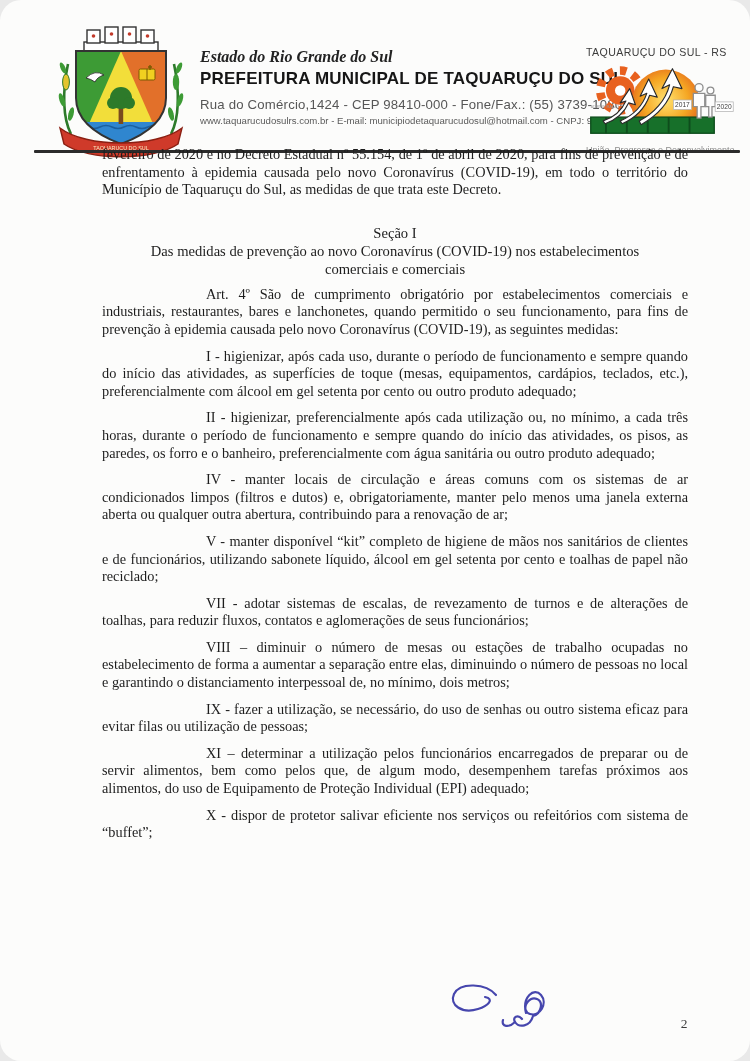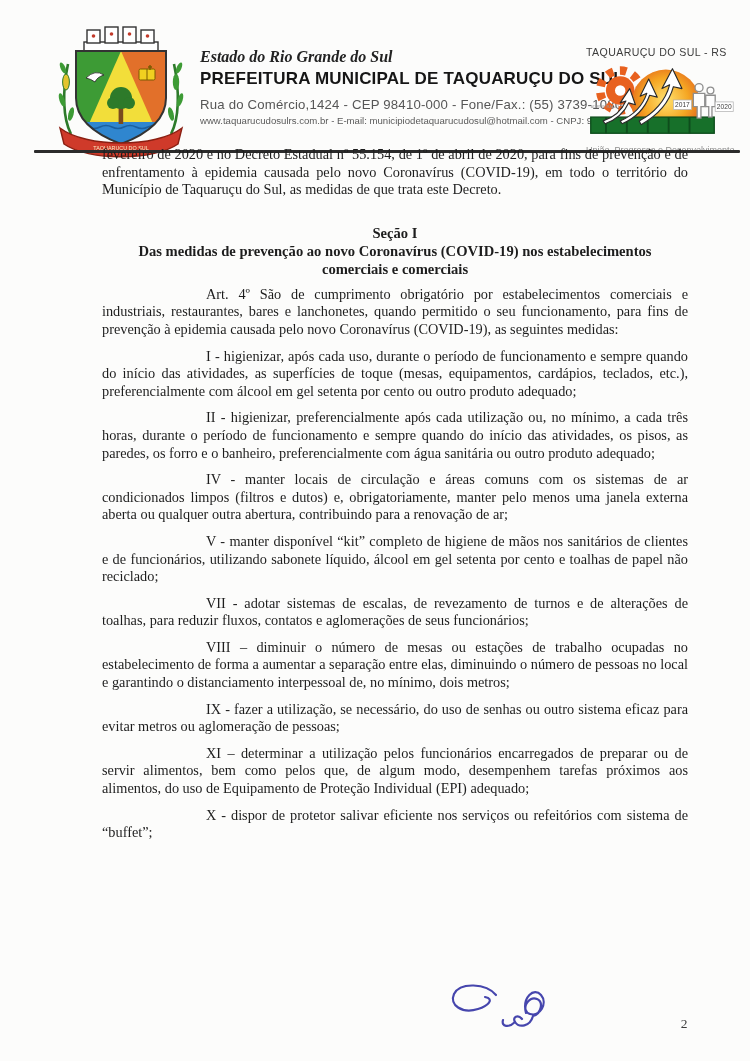--- a/index.html
+++ b/index.html
@@ -4,20 +4,21 @@
 <style>
   html,body{margin:0;padding:0;background:#e9e9e9;}
   .page{
     position:relative;
     width:750px;height:1061px;
     margin:0 auto;
     background:#fcfcfb;
     overflow:hidden;
     font-family:"Liberation Serif", serif;
     color:#1d1d1d;
+    border-radius:21px;
   }
   
   .crest{position:absolute;left:54px;top:24px;width:134px;height:138px;}
   .header-text{position:absolute;left:200px;top:48px;width:400px;}
   .state-line{
     font-family:"Liberation Serif", serif;
     font-style:italic;font-weight:bold;
     font-size:16px;color:#222;margin-bottom:3px;
   }
   .muni-title{
@@ -45,21 +46,21 @@
     background:#2b2b2b;border-radius:1px;
   }
   
   .body-text{
     position:absolute;left:102px;top:146px;width:586px;
     font-size:14.3px;line-height:17.6px;text-align:justify;
   }
   .body-text p{margin:0 0 9px;text-indent:104px;}
   .body-text p.intro{text-indent:0;}
   .section-heading{
-    margin:25px 0 8px;text-align:center;font-weight:bold;font-size:14.6px;
+    margin:25px 0 8px;text-align:center;font-weight:normal;font-size:14.6px;
   }
   .section-heading div{line-height:18px;}
   
   .signature{position:absolute;left:438px;top:983px;width:140px;height:70px;}
   .page-number{
     position:absolute;left:672px;top:1016px;width:24px;
     font-size:13.5px;color:#3c3c3c;text-align:center;
   }
 </style>
 </head>
@@ -207,21 +208,21 @@
     </div>
 
     <p>Art. 4º São de cumprimento obrigatório por estabelecimentos comerciais e industriais, restaurantes, bares e lanchonetes, quando permitido o seu funcionamento, para fins de prevenção à epidemia causada pelo novo Coronavírus (COVID-19), as seguintes medidas:</p>
 
     <p>I - higienizar, após cada uso, durante o período de funcionamento e sempre quando do início das atividades, as superfícies de toque (mesas, equipamentos, cardápios, teclados, etc.), preferencialmente com álcool em gel setenta por cento ou outro produto adequado;</p>
     <p>II - higienizar, preferencialmente após cada utilização ou, no mínimo, a cada três horas, durante o período de funcionamento e sempre quando do início das atividades, os pisos, as paredes, os forro e o banheiro, preferencialmente com água sanitária ou outro produto adequado;</p>
     <p>IV - manter locais de circulação e áreas comuns com os sistemas de ar condicionados limpos (filtros e dutos) e, obrigatoriamente, manter pelo menos uma janela externa aberta ou qualquer outra abertura, contribuindo para a renovação de ar;</p>
     <p>V - manter disponível “kit” completo de higiene de mãos nos sanitários de clientes e de funcionários, utilizando sabonete líquido, álcool em gel setenta por cento e toalhas de papel não reciclado;</p>
     <p>VII - adotar sistemas de escalas, de revezamento de turnos e de alterações de toalhas, para reduzir fluxos, contatos e aglomerações de seus funcionários;</p>
     <p>VIII – diminuir o número de mesas ou estações de trabalho ocupadas no estabelecimento de forma a aumentar a separação entre elas, diminuindo o número de pessoas no local e garantindo o distanciamento interpessoal de, no mínimo, dois metros;</p>
-    <p>IX - fazer a utilização, se necessário, do uso de senhas ou outro sistema eficaz para evitar metros ou aglomeração de pessoas;</p>
+    <p>IX - fazer a utilização, se necessário, do uso de senhas ou outro sistema eficaz para evitar filas ou utilização de pessoas;</p>
     <p>XI – determinar a utilização pelos funcionários encarregados de preparar ou de servir alimentos, bem como pelos que, de algum modo, desempenhem tarefas próximos aos alimentos, do uso de Equipamento de Proteção Individual (EPI) adequado;</p>
     <p>X - dispor de protetor salivar eficiente nos serviços ou refeitórios com sistema de “buffet”;</p>
   </main>
 
   <svg class="signature" viewBox="0 0 140 70" xmlns="http://www.w3.org/2000/svg">
     <g fill="none" stroke="#4646ad" stroke-width="2.2" stroke-linecap="round">
       <path d="M58,12 C48,0 22,-1 16,11 C11,22 24,31 40,26 C50,23 57,16 47,14"></path>
       <path d="M88,30 C84,14 96,4 103,12 C110,20 102,34 92,31 C82,28 90,12 99,16 C106,19 103,31 95,33 C92,44 81,45 77,39 C74,34 80,31 84,36"></path>
       <path d="M77,39 C71,45 63,44 65,37"></path>
     </g>

